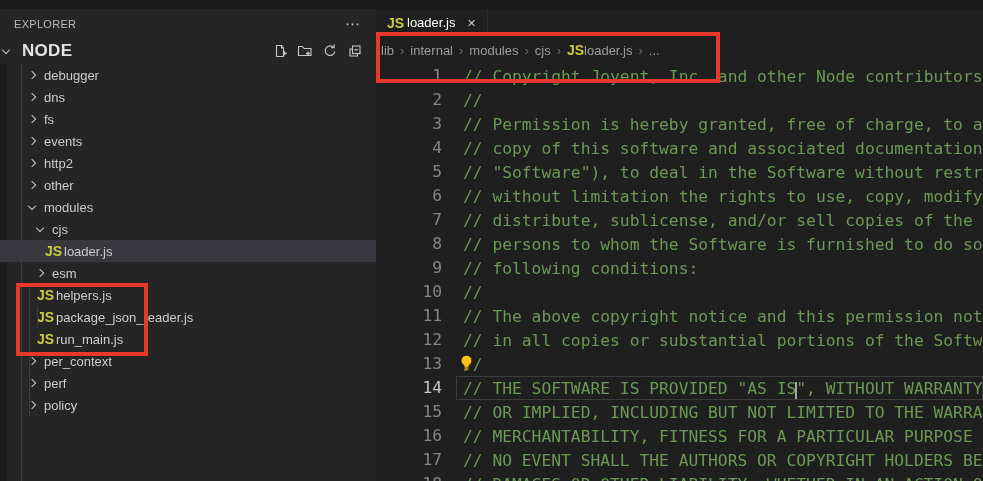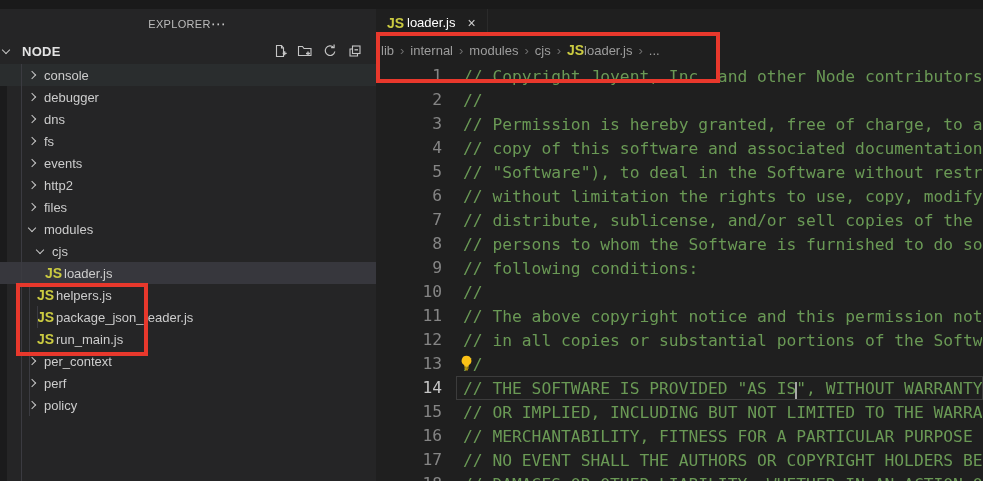--- a/index.html
+++ b/index.html
@@ -7,25 +7,25 @@
   #app {
     position:relative; width:983px; height:481px; overflow:hidden;
     background:#1f1f1f; font-family:"Liberation Sans", sans-serif; color:#cccccc;
     -webkit-font-smoothing:antialiased;
   }
   
   #top-strip { position:absolute; left:0; top:0; width:983px; height:9px; background:#1a1a1a; }
 
   
   #sidebar { position:absolute; left:0; top:9px; width:376px; height:472px; background:#252526; }
-  #explorer-header { height:29px; display:flex; align-items:center; justify-content:center; padding:0 16px 0 14px; }
+  #explorer-header { height:29px; display:flex; align-items:center; justify-content:space-between; padding:0 16px 0 14px; }
   #explorer-title { font-size:11px; color:#bbbbbb; letter-spacing:.3px; }
   #explorer-more { font-size:15px; color:#c5c5c5; cursor:pointer; line-height:10px; }
   #section-header { height:26px; display:flex; align-items:center; padding-left:3px; }
-  #section-title { font-weight:bold; font-size:13px; color:#e3e3e3; margin-left:4px; letter-spacing:.3px; }
+  #section-title { font-weight:bold; font-size:17px; color:#e3e3e3; margin-left:4px; letter-spacing:.3px; }
   #section-toolbar { margin-left:auto; display:flex; align-items:center; gap:9px; padding-right:13px; }
   #section-toolbar svg { display:block; }
 
   #tree { position:absolute; left:0; top:55px; width:376px; bottom:0; }
   #tree-dark-strip { position:absolute; left:0; top:0; width:7px; height:100%; background:#1b1b1c; z-index:0; }
   .indent-guide { position:absolute; width:1px; background:#3b3b41; z-index:3; }
   #guide-1 { left:21px; top:0; height:100%; }
   #guide-2 { left:29px; top:220px; height:132px; }
   #guide-3 { left:37px; top:242px; height:22px; }
 
@@ -106,24 +106,20 @@
             <path d="M5.5 6 h-2.5 v7 h7.5 v-2.5"></path>
             <path d="M7.5 6.8 h3.5" stroke-width="1.3"></path>
           </svg>
         </span>
       </span>
     </div>
 
     <div id="tree">
       <div id="tree-dark-strip"></div>
       <div id="rows">
-  <div class="tree-row lvl0 hov">
-    <span class="twisty collapsed"></span>
-            <span class="row-label">console</span>
-  </div>
 
 
   <div class="tree-row lvl0">
     <span class="twisty collapsed"></span>
             <span class="row-label">debugger</span>
   </div>
 
   <div class="tree-row lvl0">
     <span class="twisty collapsed"></span>
             <span class="row-label">dns</span>
@@ -140,38 +136,42 @@
   </div>
 
   <div class="tree-row lvl0">
     <span class="twisty collapsed"></span>
             <span class="row-label">http2</span>
   </div>
 
 
   <div class="tree-row lvl0">
     <span class="twisty collapsed"></span>
-            <span class="row-label">files</span>
+            <span class="row-label">other</span>
   </div>
 
   <div class="tree-row lvl0">
     <span class="twisty expanded"></span>
             <span class="row-label">modules</span>
   </div>
 
   <div class="tree-row lvl1">
     <span class="twisty expanded"></span>
             <span class="row-label">cjs</span>
   </div>
 
   <div class="tree-row lvl2 sel">
     <span class="js-badge">JS</span>
             <span class="row-label">loader.js</span>
   </div>
 
+  <div class="tree-row lvl1">
+    <span class="twisty collapsed"></span>
+            <span class="row-label">esm</span>
+  </div>
 
   <div class="tree-row lvl1">
     <span class="js-badge">JS</span>
             <span class="row-label">helpers.js</span>
   </div>
 
   <div class="tree-row lvl1">
     <span class="js-badge">JS</span>
             <span class="row-label">package_json_reader.js</span>
   </div>

